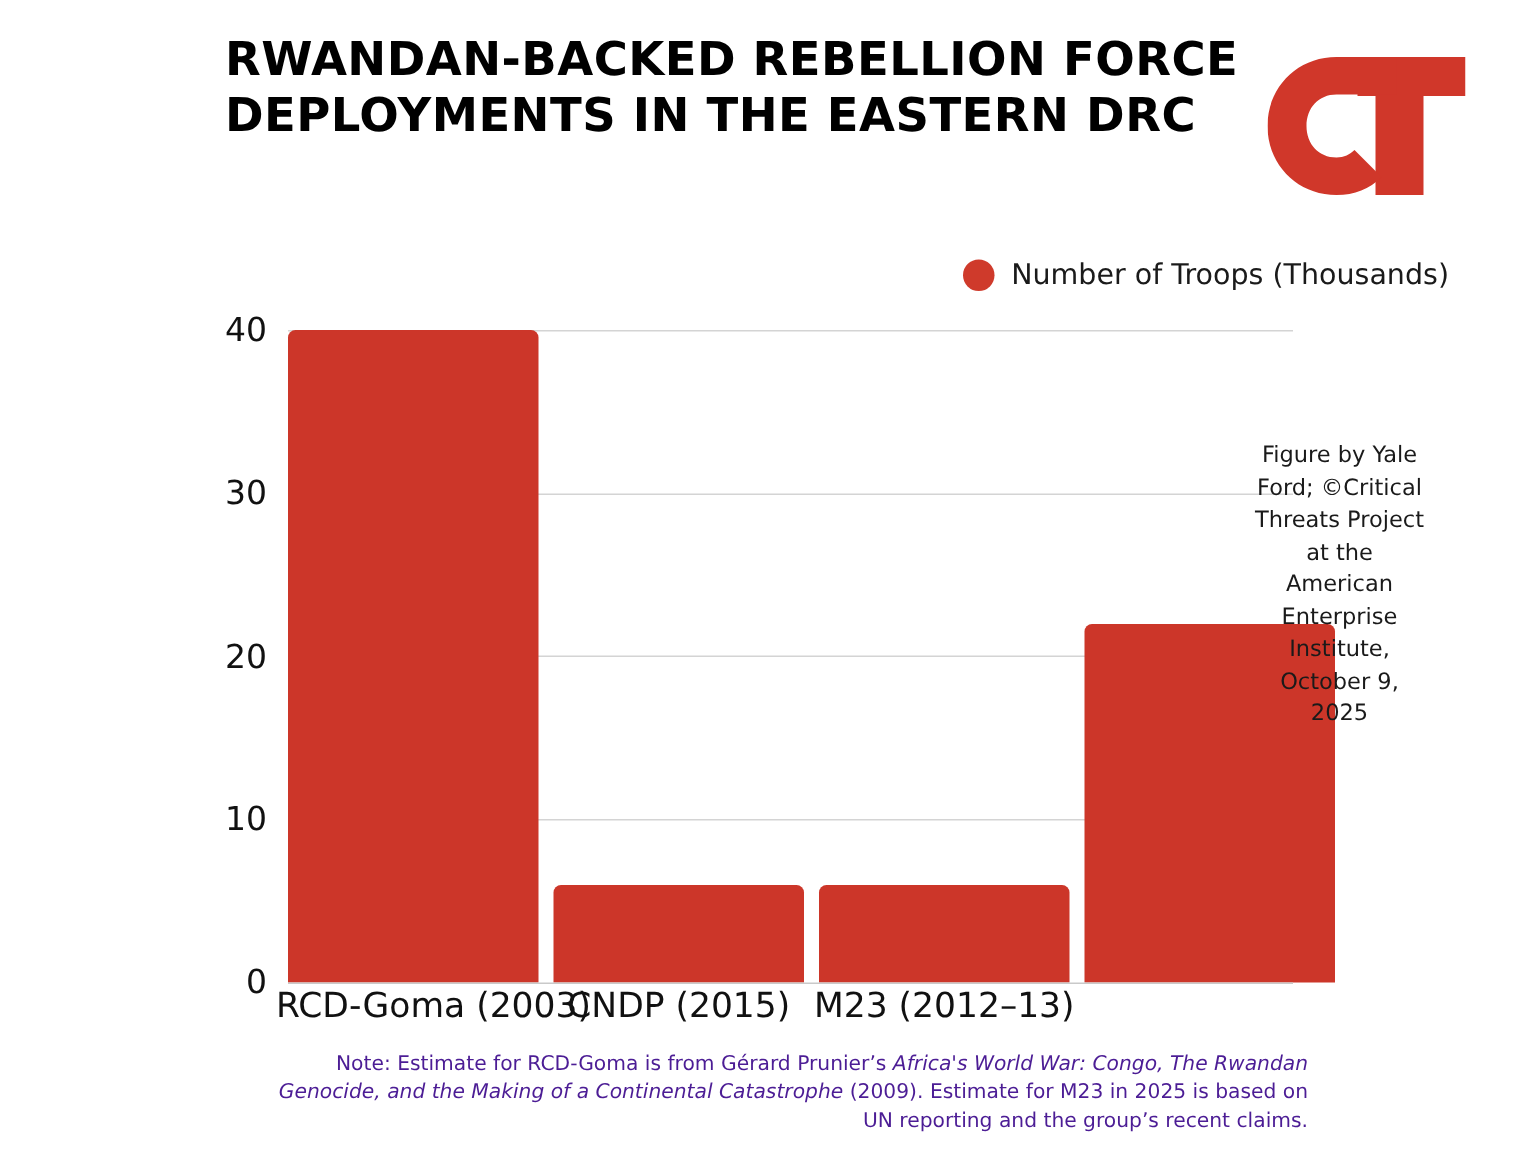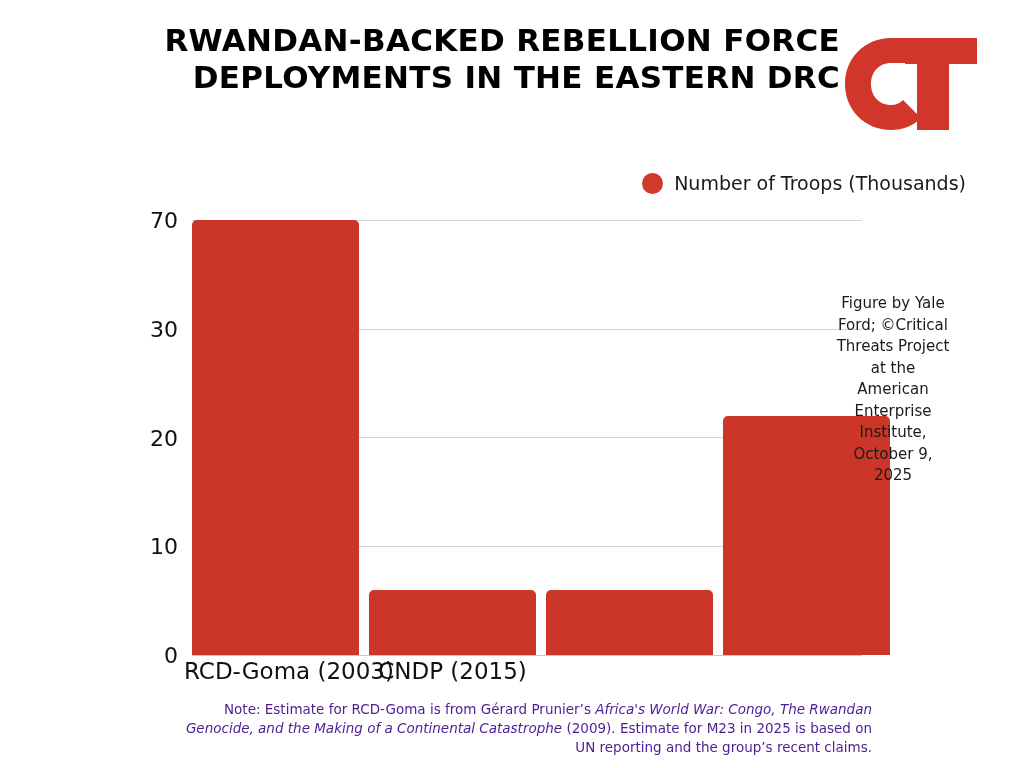--- a/index.html
+++ b/index.html
@@ -20,21 +20,21 @@
     position: absolute;
     left: 0; top: 0;
     width: 1024px;
     height: 150px;
   }
   #chart-title {
     position: absolute;
     left: 150px;
     top: 22px;
     width: 690px;
-    text-align: right;
+    text-align: left;
     font-size: 31px;
     line-height: 37px;
     font-weight: bold;
     letter-spacing: 0.3px;
     color: #000000;
     font-family: "DejaVu Sans", sans-serif;
   }
 
   
   #ct-logo {
@@ -191,21 +191,21 @@
 <div id="legend">
   <div id="legend-row">
     <span id="legend-marker" style="background: rgb(207, 58, 43);"></span>
     <span id="legend-label">Number of Troops (Thousands)</span>
   </div>
 </div>
 
 <div id="plot-wrap">
 
   <div id="ytick-layer">
-    <div class="ytick-item" style="top:208px">70</div>
+    <div class="ytick-item" style="top:208px">40</div>
     <div class="ytick-item" style="top:317px">30</div>
     <div class="ytick-item" style="top:426px">20</div>
     <div class="ytick-item" style="top:534px">10</div>
     <div class="ytick-item" style="top:643px">0</div>
   </div>
 
   <div id="plot-area">
     <div class="gridline" style="top: 0px; background: rgb(212, 212, 212);"></div>
     <div class="gridline" style="top: 109px; background: rgb(212, 212, 212);"></div>
     <div class="gridline" style="top: 217px; background: rgb(212, 212, 212);"></div>
@@ -215,18 +215,19 @@
     <div class="bar" id="bar-1" style="left: 177px; width: 167px; height: 65.25px; background: rgb(204, 54, 41);"></div>
     <div class="bar" id="bar-2" style="left: 354px; width: 167px; height: 65.25px; background: rgb(204, 54, 41);"></div>
     <div class="bar" id="bar-3" style="left: 531px; width: 167px; height: 239.25px; background: rgb(204, 54, 41);"></div>
   </div>
 
   <div id="baseline"></div>
 
   <div id="xlabels">
     <div class="xlabel" style="left:-8px;  width:183px">RCD-Goma (2003)</div>
     <div class="xlabel" style="left:169px; width:183px">CNDP (2015)</div>
+    <div class="xlabel" style="left:346px; width:183px">M23 (2012–13)</div>
   </div>
 </div>
 
 <div id="credit">Figure by Yale Ford; ©Critical Threats Project at the American Enterprise Institute, October 9, 2025</div>
 
 <div id="footnote"><span>Note: Estimate for RCD-Goma is from Gérard Prunier’s </span><span class="it">Africa's World War: Congo, The Rwandan Genocide, and the Making of a Continental Catastrophe</span><span> (2009). Estimate for M23 in 2025 is based on UN reporting and the group’s recent claims.</span></div>
 
 </body></html>

